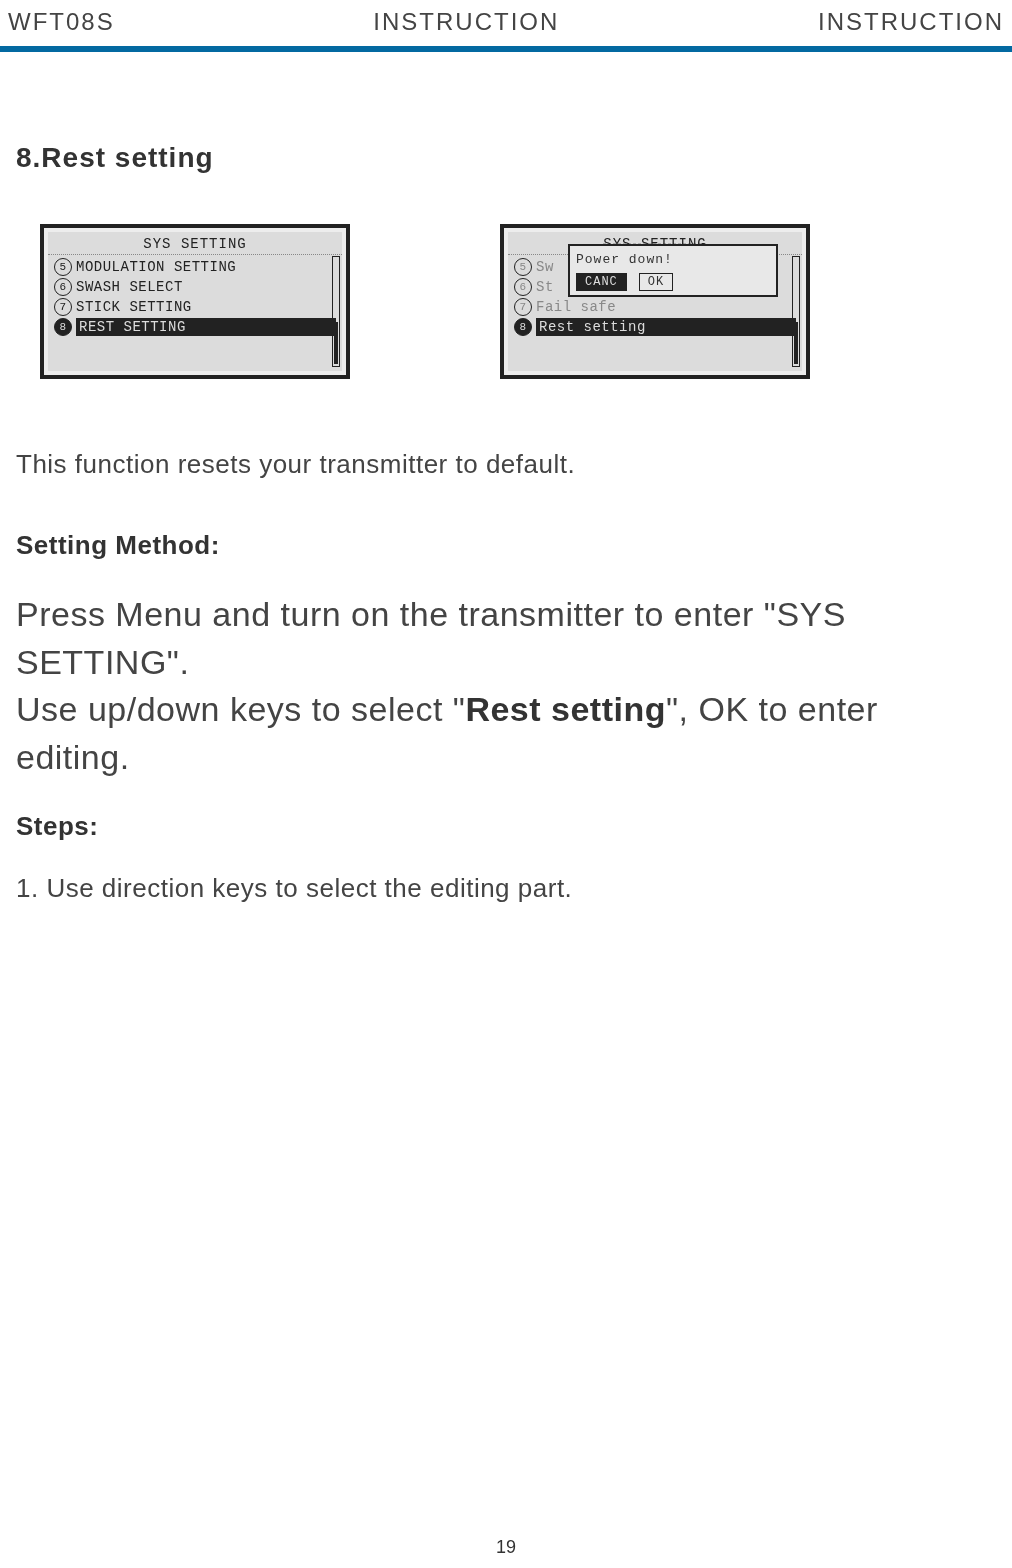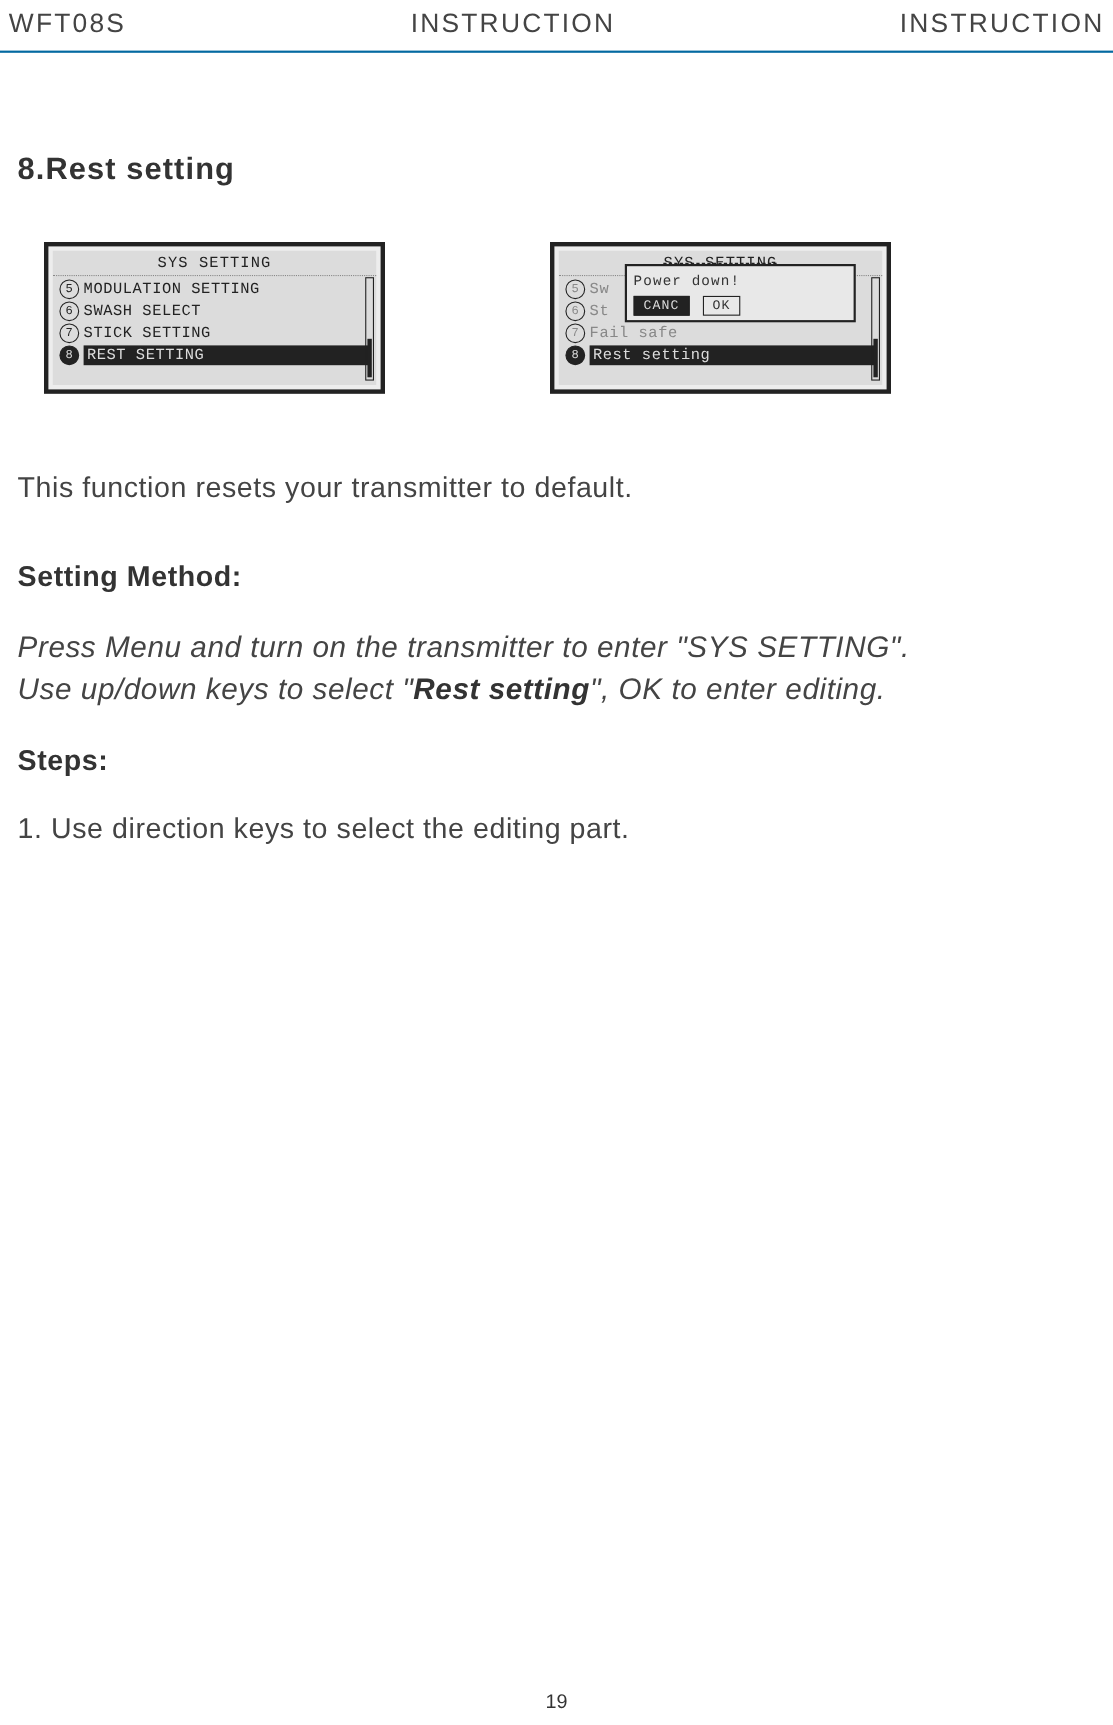--- a/index.html
+++ b/index.html
@@ -13,21 +13,21 @@
       background: #fff;
       font-family: Arial, Helvetica, sans-serif;
       color: #333;
       padding: 0;
       position: relative;
     }
     .header {
       display: flex;
       justify-content: space-between;
       padding: 8px 8px 10px 8px;
-      border-bottom: 2px solid #0369a1;
+      border-bottom: 6px solid #0369a1;
       letter-spacing: 2px;
       font-size: 24px;
       color: #444;
     }
     .content {
       padding: 20px 16px;
     }
     .section-title {
       font-size: 28px;
       font-weight: bold;
@@ -38,21 +38,21 @@
     }
     .screenshots {
       display: flex;
       gap: 150px;
       margin-left: 24px;
       margin-bottom: 60px;
     }
     .lcd-screen {
       border: 4px solid #222;
       width: 310px;
-      height: 138px;
+      height: 155px;
       background: #ededed;
       position: relative;
       padding: 4px;
       font-family: 'Courier New', monospace;
     }
     .lcd-inner {
       width: 100%;
       height: 100%;
       background: #dcdcdc;
       position: relative;
@@ -161,26 +161,25 @@
       letter-spacing: 0.5px;
     }
     .method-title {
       font-size: 26px;
       font-weight: bold;
       color: #333;
       margin-bottom: 30px;
       letter-spacing: 0.5px;
     }
     .method-text {
-      font-size: 27px;
+      font-size: 34px;
       color: #444;
       line-height: 1.4;
       margin-bottom: 30px;
       letter-spacing: 0.5px;
-      font-style: italic;
     }
     .method-text .bold {
       font-weight: bold;
       color: #333;
     }
     .steps-title {
       font-size: 26px;
       font-weight: bold;
       color: #333;
       margin-bottom: 28px;

